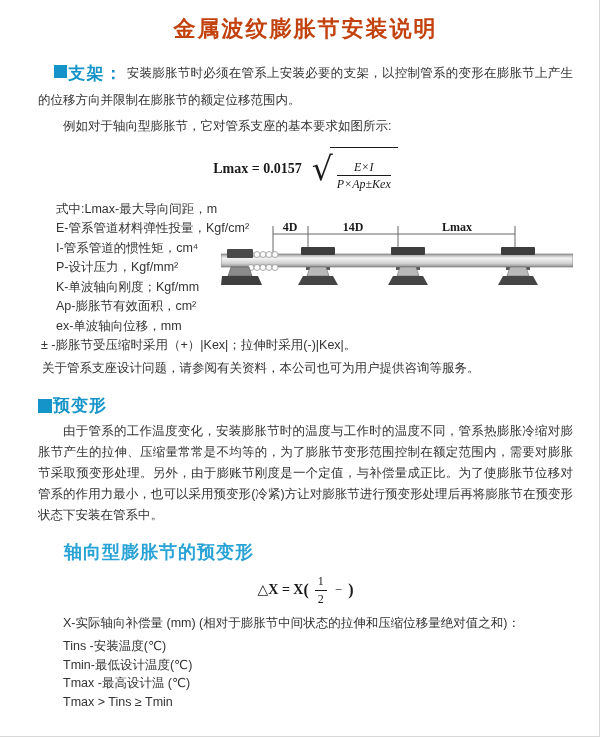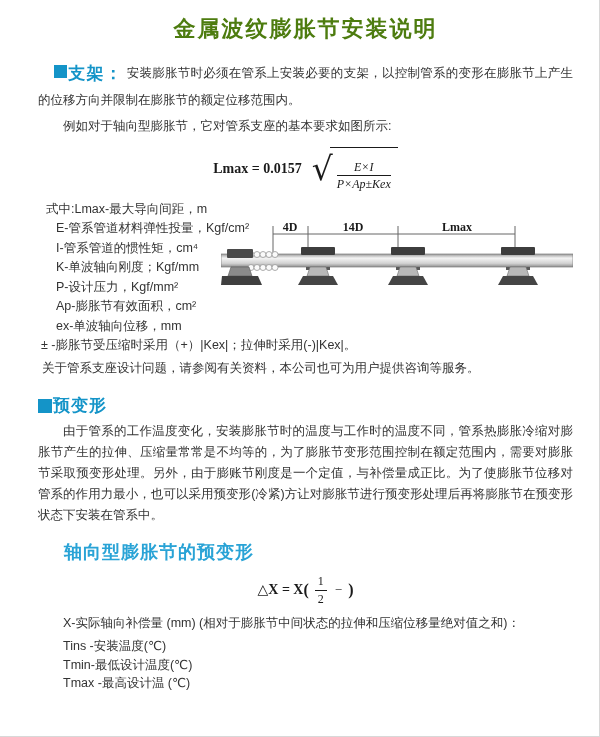--- a/index.html
+++ b/index.html
@@ -2,21 +2,21 @@
 <html lang="zh"><head>
 <meta charset="utf-8">
 <style>
   html,body{margin:0;padding:0;background:#e9e9e9;}
   .page{
     width:600px;height:737px;background:#ffffff;box-sizing:border-box;
     padding:10px 26px 0 38px;position:relative;overflow:hidden;
     font-family:"Liberation Sans","DejaVu Sans",sans-serif;color:#333;
     border-right:1px solid #d8d8d8;border-bottom:1px solid #d8d8d8;
   }
-  .doc-title{font-size:22px;font-weight:bold;color:#4d7c0f;text-align:center;
+  .doc-title{font-size:22px;font-weight:bold;color:#c2410c;text-align:center;
     margin:4px 0 16px;letter-spacing:2px;}
   
   .intro-block{font-size:12.5px;line-height:26px;text-align:justify;}
   .intro-lead{margin-left:16px;white-space:nowrap;}
   .bullet{display:inline-block;width:13px;height:13px;background:#1494c8;vertical-align:-1px;margin-right:1px;}
   .bullet.big{width:14px;height:14px;vertical-align:-2px;}
   .sec-inline-text{color:#1494c8;font-size:17px;font-weight:bold;vertical-align:-2px;letter-spacing:1px;}
   .para{font-size:12.5px;line-height:21px;text-indent:2em;margin:3px 0;text-align:justify;}
   
   .formula-row{text-align:center;font-family:"Liberation Serif","DejaVu Serif",serif;color:#1a1a1a;margin:10px 0 8px;}
@@ -27,21 +27,21 @@
   .fden{display:block;padding-top:1px;}
   .ital{font-style:italic;}
   .op{font-size:13px;margin:0 2px;}
   .sqrt{display:inline-flex;align-items:center;vertical-align:middle;margin-left:6px;}
   .rad{font-size:33px;line-height:30px;font-family:"DejaVu Sans",sans-serif;margin-right:-3px;color:#1a1a1a;}
   .sqrt-content{border-top:1.5px solid #1a1a1a;padding:12px 5px 0;}
   
   .support-block{position:relative;margin-top:8px;min-height:178px;}
   .def-col{font-size:12.5px;line-height:19.5px;color:#333;}
   .def-line{margin-left:18px;white-space:nowrap;}
-  .def-line.first{margin-left:8px;}
+  .def-line.first{margin-left:18px;}
   .def-line.pm{margin-left:3px;}
   .def-note{margin-left:4px;margin-top:3px;}
   .diagram{position:absolute;top:20px;right:0;}
   
   .sec-head{margin:16px 0 4px;font-size:17px;font-weight:bold;color:#1494c8;letter-spacing:1px;}
   .sub-head{color:#29a3d6;font-size:18px;font-weight:bold;margin:14px 0 6px 26px;letter-spacing:1px;}
   .plain-line{font-size:12.5px;line-height:19px;margin:4px 0 4px 2em;}
   .temp-list .temp-line{font-size:12.5px;line-height:18.5px;margin-left:2em;}
   
   .dim-label{font-family:"Liberation Serif","DejaVu Serif",serif;font-weight:bold;font-size:12px;fill:#1a1a1a;}
@@ -71,22 +71,22 @@
         </span>
       </span>
     </span>
   </div>
 
   <div class="support-block">
     <div class="def-col">
       <div class="def-line first">式中:Lmax-最大导向间距，m</div>
       <div class="def-line">E-管系管道材料弹性投量，Kgf/cm²</div>
       <div class="def-line">I-管系管道的惯性矩，cm⁴</div>
+      <div class="def-line">P-设计压力，Kgf/mm²</div>
       <div class="def-line">K-单波轴向刚度；Kgf/mm</div>
-      <div class="def-line">P-设计压力，Kgf/mm²</div>
       <div class="def-line">Ap-膨胀节有效面积，cm²</div>
       <div class="def-line">ex-单波轴向位移，mm</div>
       <div class="def-line pm">± -膨胀节受压缩时采用（+）|Kex|；拉伸时采用(-)|Kex|。</div>
       <div class="def-line def-note">关于管系支座设计问题，请参阅有关资料，本公司也可为用户提供咨询等服务。</div>
     </div>
 
     <svg class="diagram" width="352" height="78" viewBox="0 0 352 78">
       <defs>
         <linearGradient id="pipeGrad" x1="0" y1="0" x2="0" y2="1">
           <stop offset="0" stop-color="#9a9a9a"></stop>
@@ -162,15 +162,16 @@
     <span class="op">−</span>
     <span class="paren">)</span>
   </div>
 
   <p class="plain-line">X-实际轴向补偿量 (mm) (相对于膨胀节中间状态的拉伸和压缩位移量绝对值之和)：</p>
 
   <div class="temp-list">
     <div class="temp-line">Tins -安装温度(℃)</div>
     <div class="temp-line">Tmin-最低设计温度(℃)</div>
     <div class="temp-line">Tmax -最高设计温 (℃)</div>
+    <div class="temp-line">Tmax &gt; Tins ≥ Tmin</div>
   </div>
 
 </div>
 
 </body></html>

